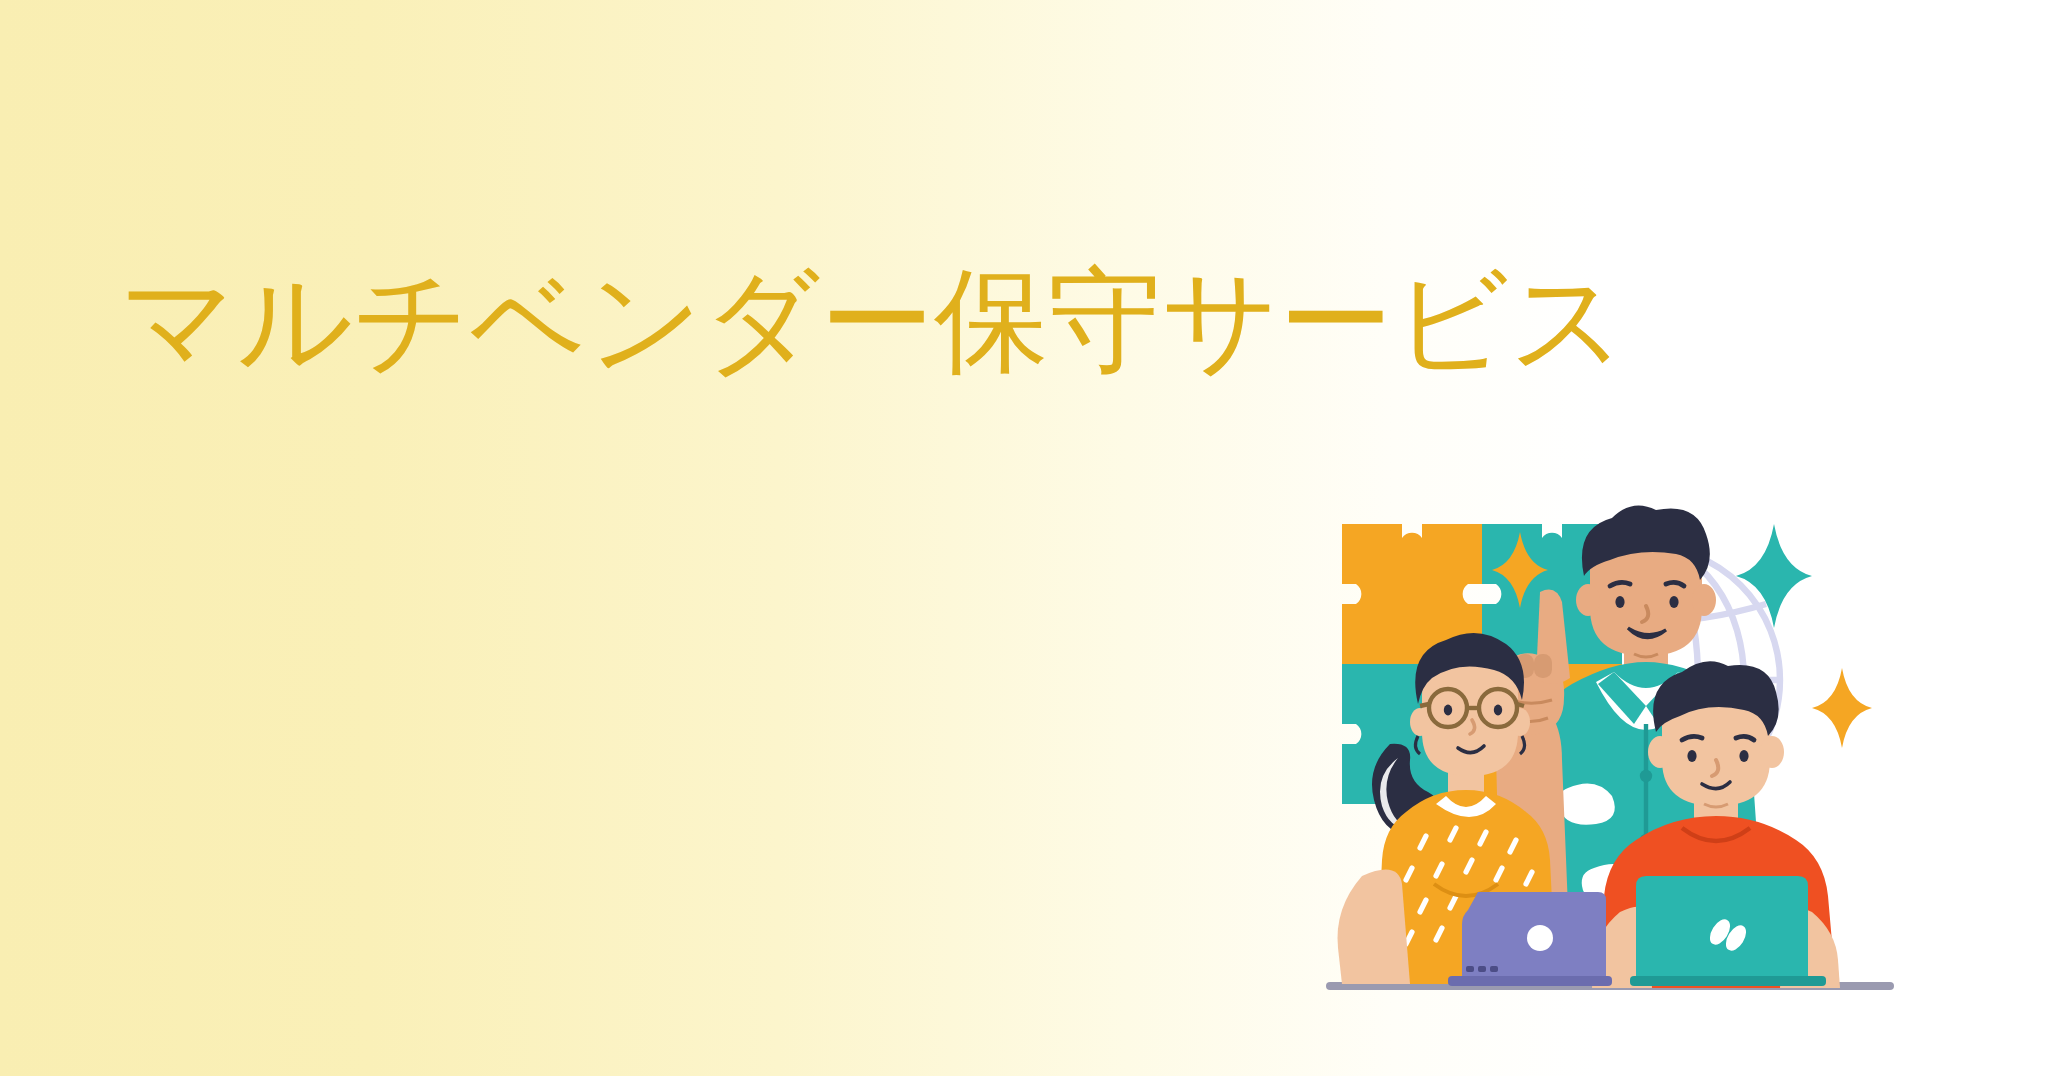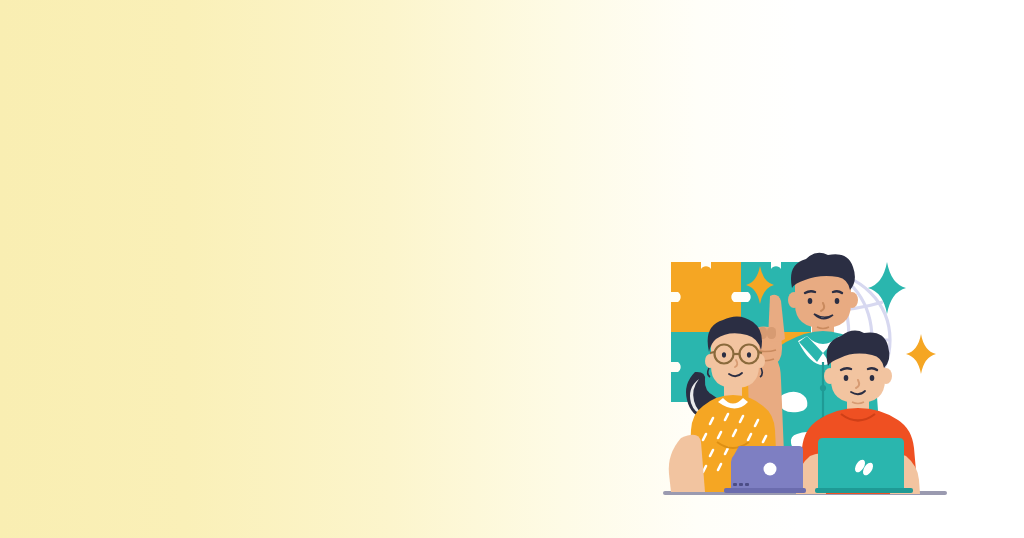--- a/index.html
+++ b/index.html
@@ -50,20 +50,21 @@
     display: block;
     width: 100%;
     height: 100%;
   }
 </style>
 </head>
 <body>
 
 <div id="banner">
 
+  <h1 id="banner-title">マルチベンダー保守サービス</h1>
 
   <div id="illustration">
     <svg viewBox="0 0 300 280" xmlns="http://www.w3.org/2000/svg">
 
       <g stroke="#d7d8f0" stroke-width="3.2" fill="none">
         <circle cx="168" cy="92" r="67"></circle>
         <ellipse cx="168" cy="92" rx="26" ry="67"></ellipse>
         <ellipse cx="168" cy="92" rx="49" ry="67"></ellipse>
         <line x1="101" y1="92" x2="235" y2="92"></line>
         <path d="M108 54 Q168 72 228 54"></path>

